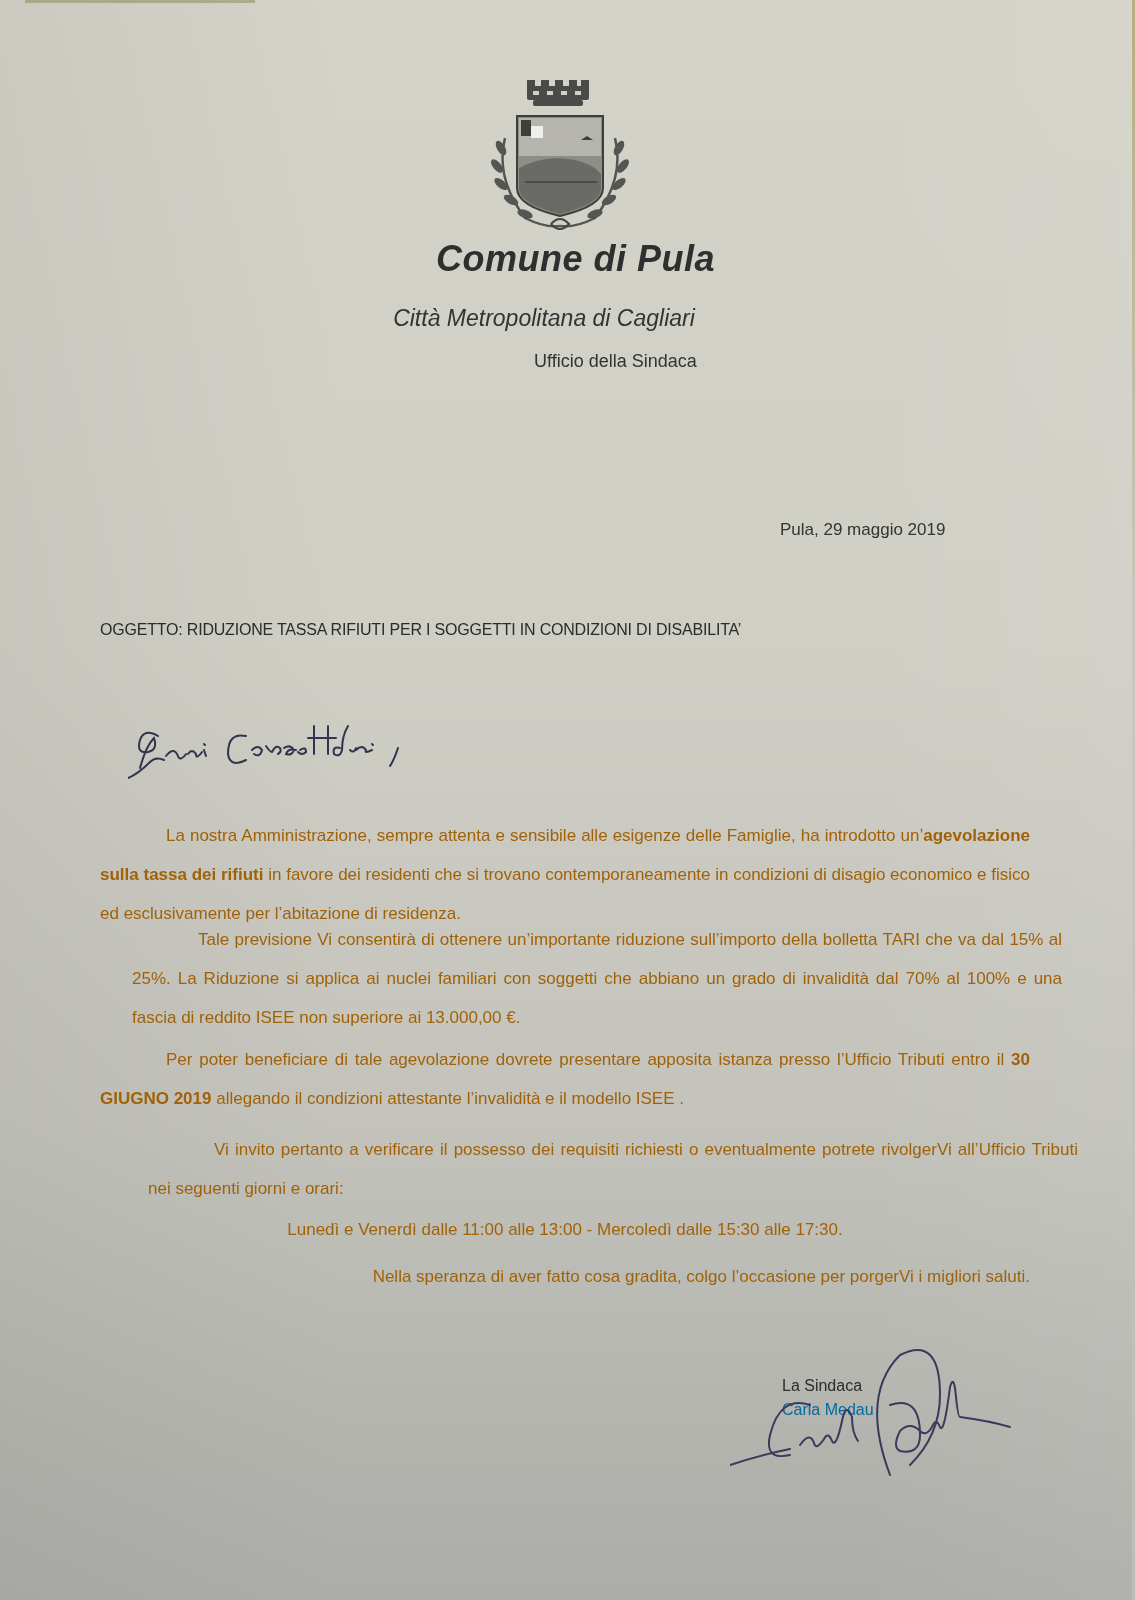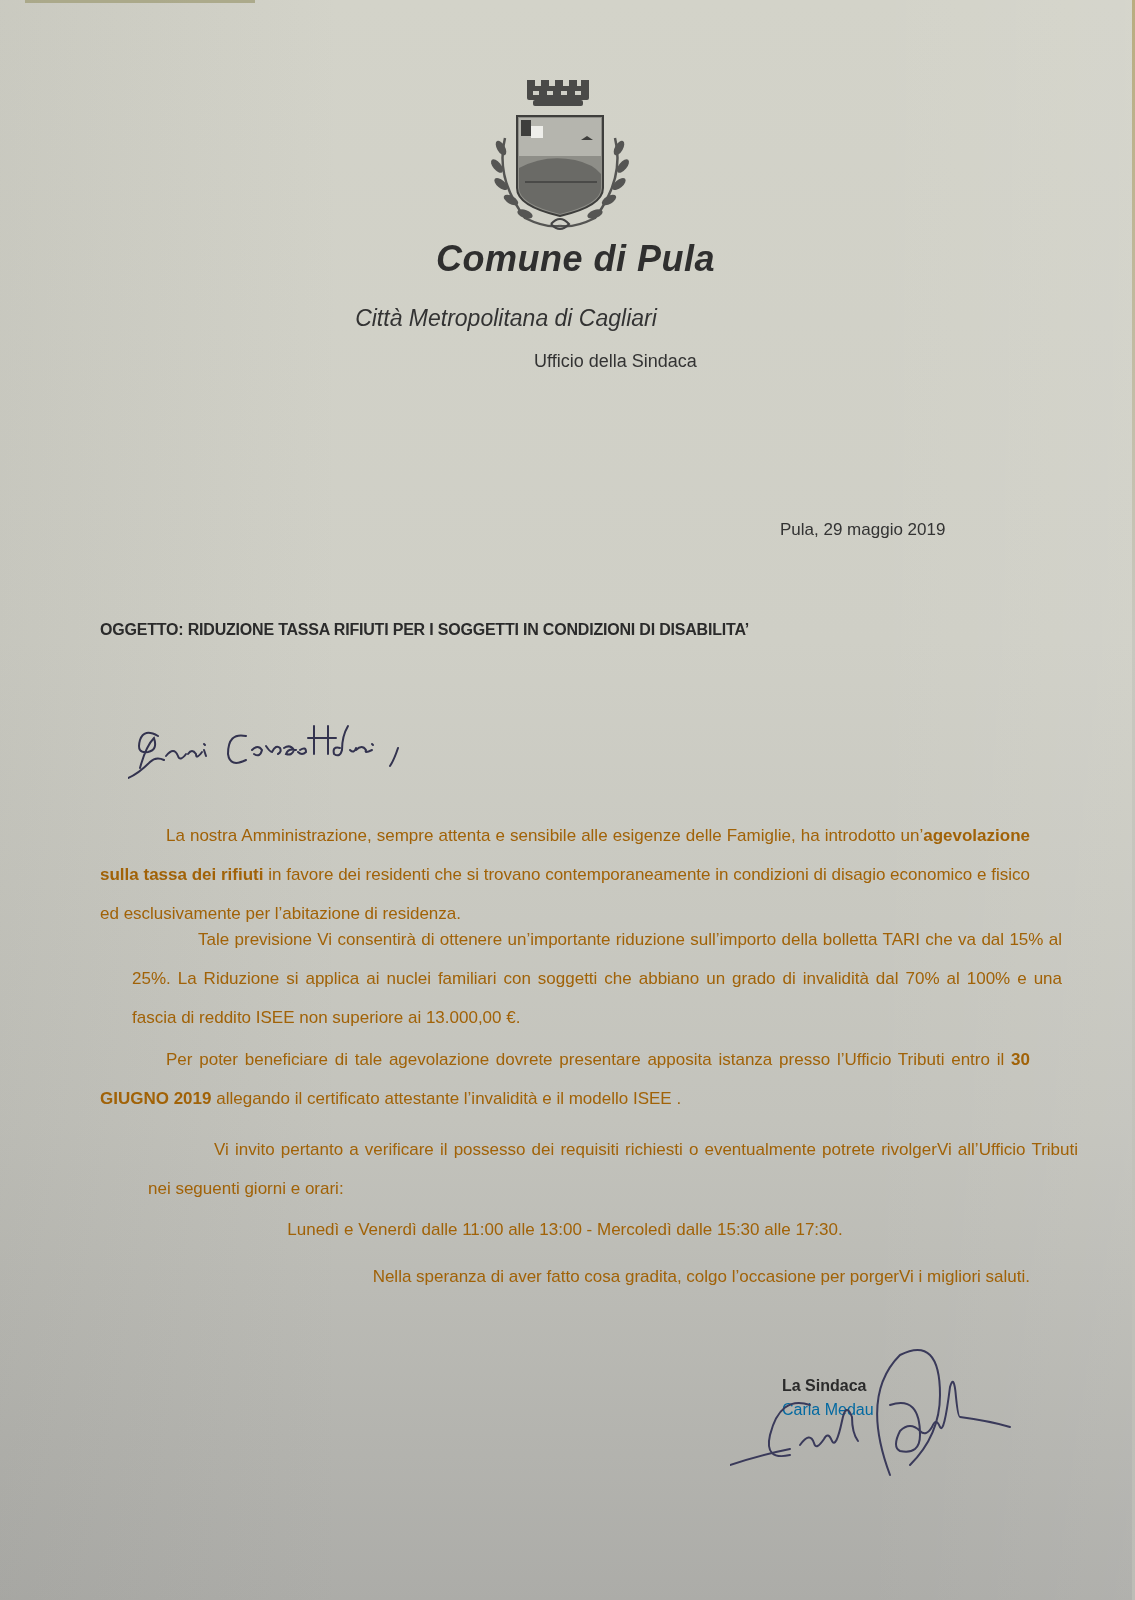--- a/index.html
+++ b/index.html
@@ -23,43 +23,43 @@
     background: linear-gradient(180deg, #b9ad80, #c8c8bf 40%, #bdbdb6);
   }
   .crest { position: absolute; left: 485px; top: 78px; width: 150px; height: 160px; }
   .title {
     position: absolute; left: 0; width: 1135px; text-align: center;
     top: 238px; font-size: 36px; font-weight: bold; font-style: italic;
     color: #2f2f2f; letter-spacing: 0.5px; padding-left: 8px;
   }
   .subtitle {
     position: absolute; left: 0; width: 1012px; text-align: center;
-    top: 305px; font-size: 23px; font-style: italic; color: #333;
+    top: 305px; font-size: 23px; font-style: italic; color: #333; padding-left: 38px;
   }
   .office {
     position: absolute; left: 0; width: 1135px; text-align: center;
     top: 351px; font-size: 18px; color: #333; margin-left: 48px;
   }
   .date { position: absolute; left: 780px; top: 520px; font-size: 17px; color: #333; }
   .subject {
-    position: absolute; left: 100px; top: 621px; font-size: 16px; font-weight: bold;
+    position: absolute; left: 100px; top: 621px; font-size: 16px; font-weight: normal;
     color: #2b2b2b; letter-spacing: -0.2px;
   }
   .salutation { position: absolute; left: 128px; top: 716px; width: 320px; height: 70px; }
   .body { position: absolute; left: 100px; width: 930px; font-size: 17px; color: #a16207; }
   .para { line-height: 39px; text-align: justify; }
   .indent { text-indent: 66px; }
   .p1 { top: 816px; }
   .p2 { top: 920px; margin-left: 32px; }
   .p3 { top: 1040px; }
   .p4 { top: 1130px; margin-left: 48px; }
   .p5 { top: 1210px; text-align: center; }
   .p6 { top: 1257px; text-align: right; }
   .signature-block { position: absolute; left: 782px; top: 1377px; font-size: 16px; }
-  .sig-role { font-weight: bold; color: #2b2b2b; }
+  .sig-role { font-weight: normal; color: #2b2b2b; }
   .sig-name { margin-top: 6px; color: #0369a1; }
   .sig-scribble { position: absolute; left: 730px; top: 1345px; width: 310px; height: 150px; pointer-events: none; }
   b { font-weight: bold; }
 </style>
 </head>
 <body>
 
 <div class="shade-left"></div>
 <div class="top-edge"></div>
 <div class="right-edge"></div>
@@ -125,21 +125,21 @@
     <path d="M118 20 q-18 -4 -18 18 q2 14 18 6 M124 34 q6 -6 10 0 q-2 8 -8 4 M138 30 q4 6 6 6 q4 -8 8 -4 q2 4 -2 6 M156 32 q6 -4 10 2 q-2 6 -8 4 q2 -6 10 -4 M172 34 q6 -4 6 2 q-4 4 -8 0"></path>
     <path d="M186 10 v28 M180 22 h14 M200 10 v28 M194 22 h14 M212 32 q-8 -2 -6 6 q6 4 8 -4 q0 -14 6 -24 M222 34 q4 4 6 -2 M228 34 q6 -6 10 0 q-2 4 6 0 M244 28 l1 1"></path>
     <path d="M262 50 q4 -6 8 -18"></path>
   </g>
 </svg>
 
 <div class="body para indent p1"><span>La nostra Amministrazione, sempre attenta e sensibile alle esigenze delle Famiglie, ha introdotto un’</span><b>agevolazione sulla tassa dei rifiuti</b><span> in favore dei residenti che si trovano contemporaneamente in condizioni di disagio economico e fisico ed esclusivamente  per l’abitazione di residenza.</span></div>
 
 <div class="body para indent p2">Tale previsione Vi consentirà di ottenere un’importante  riduzione sull’importo della bolletta TARI che va dal 15% al 25%. La Riduzione si applica ai nuclei familiari con soggetti che abbiano un grado di invalidità dal 70% al 100% e una fascia di reddito ISEE non superiore ai 13.000,00 €.</div>
 
-<div class="body para indent p3"><span>Per poter beneficiare di tale agevolazione dovrete presentare apposita istanza presso l’Ufficio Tributi entro il </span><b>30 GIUGNO 2019</b><span> allegando il certificato attestante l’invalidità e il modello ISEE .</span></div>
+<div class="body para indent p3"><span>Per poter beneficiare di tale agevolazione dovrete presentare apposita istanza presso l’Ufficio Tributi entro il </span><b>30 GIUGNO 2019</b><span> allegando il condizioni attestante l’invalidità e il modello ISEE .</span></div>
 
 <div class="body para indent p4">Vi invito pertanto a verificare il possesso dei requisiti richiesti o eventualmente potrete rivolgerVi all’Ufficio Tributi nei seguenti giorni e orari:</div>
 
 <div class="body para p5">Lunedì e Venerdì dalle 11:00 alle 13:00  -  Mercoledì  dalle 15:30 alle 17:30.</div>
 
 <div class="body para indent p6">Nella speranza di aver fatto cosa gradita, colgo l’occasione per porgerVi i migliori saluti.</div>
 
 <div class="signature-block">
   <div class="sig-role">La Sindaca</div>
   <div class="sig-name">Carla Medau</div>

